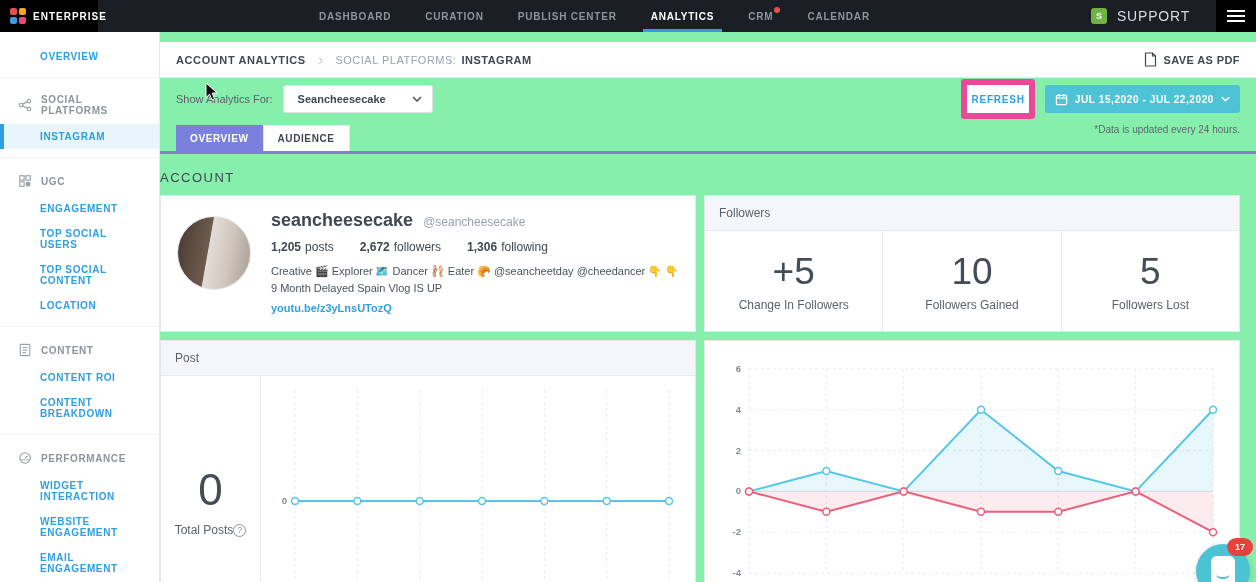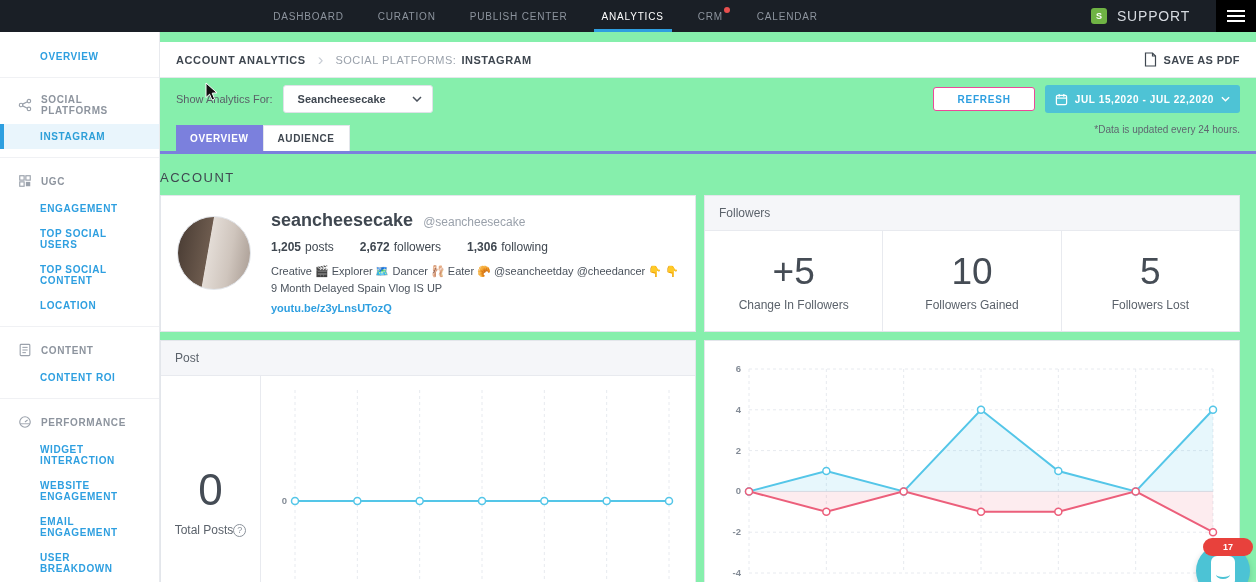--- a/index.html
+++ b/index.html
@@ -8,21 +8,21 @@
 
   
   .topnav { display:flex; align-items:stretch; height:32px; background:#1a1f26; position:relative; z-index:5; }
   .brand { background:#000; width:98px; display:flex; align-items:center; gap:7px; padding-left:10px; flex:none; }
   .logo { width:16px; height:16px; display:grid; grid-template-columns:7px 7px; grid-template-rows:7px 7px; gap:2px; }
   .logo i { border-radius:2px; }
   .logo i:nth-child(1){background:#e8504f}.logo i:nth-child(2){background:#f5a623}
   .logo i:nth-child(3){background:#3b9be0}.logo i:nth-child(4){background:#e84a7f}
   .brand-name { color:#fff; font-size:10px; font-weight:bold; letter-spacing:1px; }
   .nav-center { display:flex; align-items:stretch; gap:34px; margin:0 auto; }
-  .nav-item { display:flex; align-items:center; color:#8d949e; font-size:10px; font-weight:normal;
+  .nav-item { display:flex; align-items:center; color:#8d949e; font-size:10px; font-weight:bold;
     letter-spacing:0.8px; cursor:pointer; position:relative; }
   .nav-item.active { color:#fff; }
   .nav-item.active::after { content:""; position:absolute; left:-8px; right:-8px; bottom:0; height:3px; background:#2f9fe0; }
   .nav-dot { position:absolute; top:7px; right:-7px; width:6px; height:6px; border-radius:50%; background:#e8504f; }
   .nav-right { display:flex; align-items:center; gap:10px; }
   .support-badge { width:16px; height:16px; border-radius:3px; background:#6fb344; color:#fff; font-size:9px;
     font-weight:bold; display:flex; align-items:center; justify-content:center; }
   .support-label { color:#d6dae0; font-size:14px; font-weight:normal; letter-spacing:0.8px; margin-right:16px; }
   .hamburger { width:40px; height:32px; background:#000; display:flex; flex-direction:column; align-items:center;
     justify-content:center; gap:3px; cursor:pointer; }
@@ -50,21 +50,21 @@
   .crumb-label { font-size:11px; letter-spacing:0.5px; color:#9aa1ab; margin-right:5px; }
   .crumb-value { font-size:11px; font-weight:bold; letter-spacing:0.5px; color:#3f4750; }
   .save-pdf { margin-left:auto; display:flex; align-items:center; gap:6px; font-size:11px; font-weight:bold;
     letter-spacing:0.4px; color:#3f4750; cursor:pointer; }
 
   .filter-row { height:42px; display:flex; align-items:center; padding:0 16px; }
   .filter-label { font-size:11px; color:#5a6068; margin-right:10px; }
   .account-select { width:150px; height:28px; background:#fff; border:1px solid #dfe2e8; border-radius:3px;
     display:flex; align-items:center; justify-content:space-between; padding:0 10px 0 14px; cursor:pointer; }
   .account-select .val { font-size:11px; font-weight:bold; color:#3f4750; }
-  .refresh-btn { margin-left:auto; height:24px; padding:0 23px; background:#fff; border:1px solid #ec4899;
+  .refresh-btn { margin-left:auto; height:40px; padding:0 4px; background:#fff; border:6px solid #ec4899;
     border-radius:3px; color:#2e9fe0; font-size:10px; font-weight:bold; letter-spacing:0.8px; cursor:pointer; }
   .date-btn { margin-left:10px; height:28px; padding:0 10px; background:#4ec3d5; border:none; border-radius:3px;
     color:#fff; font-size:10px; font-weight:bold; letter-spacing:0.6px; display:flex; align-items:center; gap:7px;
     cursor:pointer; }
 
   .tabs-row { display:flex; align-items:flex-end; padding:4px 16px 0 16px; }
   .tab { height:26px; padding:0 14px; display:flex; align-items:center; font-size:10px; font-weight:bold;
     letter-spacing:0.6px; cursor:pointer; }
   .tab.active { background:#7b80dd; color:#fff; }
   .tab.inactive { background:#fff; color:#3f4750; border:1px solid #e3e6eb; border-bottom:none; }
@@ -112,28 +112,37 @@
 
   
   .chat-widget { position:absolute; right:6px; bottom:-16px; width:54px; height:54px; z-index:20; }
   .chat-circle { width:54px; height:54px; border-radius:50%; background:#4cc3d5; display:flex; align-items:center;
     justify-content:center; cursor:pointer; box-shadow:0 2px 6px rgba(0,0,0,0.15); }
   .chat-face { width:24px; height:30px; background:#fff; border-radius:6px; position:relative; }
   .chat-face::after { content:""; position:absolute; left:5px; right:5px; bottom:7px; height:7px;
     border-bottom:2px solid #4cc3d5; border-radius:50%; }
   .chat-badge { position:absolute; top:-6px; right:-3px; min-width:18px; height:18px; border-radius:9px;
     background:#e8413c; color:#fff; font-size:9px; font-weight:bold; display:flex; align-items:center;
-    justify-content:center; padding:0 20px; }
+    justify-content:center; padding:0 8px; }
 
   .mouse-cursor { position:absolute; left:205px; top:82px; z-index:30; pointer-events:none; }
 </style>
 </head>
 <body>
 
 <header class="topnav">
+  <div class="brand">
+    <span class="logo">
+        <i></i>
+        <i></i>
+        <i></i>
+        <i></i>
+      </span>
+    <span class="brand-name">ENTERPRISE</span>
+  </div>
   <nav class="nav-center">
     <span class="nav-item">DASHBOARD</span>
     <span class="nav-item">CURATION</span>
     <span class="nav-item">PUBLISH CENTER</span>
     <span class="nav-item active">ANALYTICS</span>
     <span class="nav-item">
       <span>CRM</span>
       <span class="nav-dot"></span>
     </span>
     <span class="nav-item">CALENDAR</span>
@@ -184,20 +193,21 @@
   <div class="side-group-label">
     <svg width="14" height="14" viewBox="0 0 16 16">
       <rect x="2.5" y="1.5" width="11" height="13" rx="1" fill="none" stroke="#9aa1ab" stroke-width="1.3"></rect>
       <line x1="5" y1="5" x2="11" y2="5" stroke="#9aa1ab" stroke-width="1.2"></line>
       <line x1="5" y1="8" x2="11" y2="8" stroke="#9aa1ab" stroke-width="1.2"></line>
       <line x1="5" y1="11" x2="9" y2="11" stroke="#9aa1ab" stroke-width="1.2"></line>
     </svg>
     <span>CONTENT</span>
   </div>
   <span class="side-sub">CONTENT ROI</span>
+  <span class="side-sub">CONTENT BREAKDOWN</span>
   <div class="divider"></div>
 
   <div class="side-group-label">
     <svg width="14" height="14" viewBox="0 0 16 16">
       <circle cx="8" cy="8" r="6" fill="none" stroke="#9aa1ab" stroke-width="1.3"></circle>
       <line x1="8" y1="8" x2="11" y2="5.5" stroke="#9aa1ab" stroke-width="1.3"></line>
       <line x1="2.5" y1="10" x2="13.5" y2="10" stroke="#9aa1ab" stroke-width="1"></line>
     </svg>
     <span>PERFORMANCE</span>
   </div>

